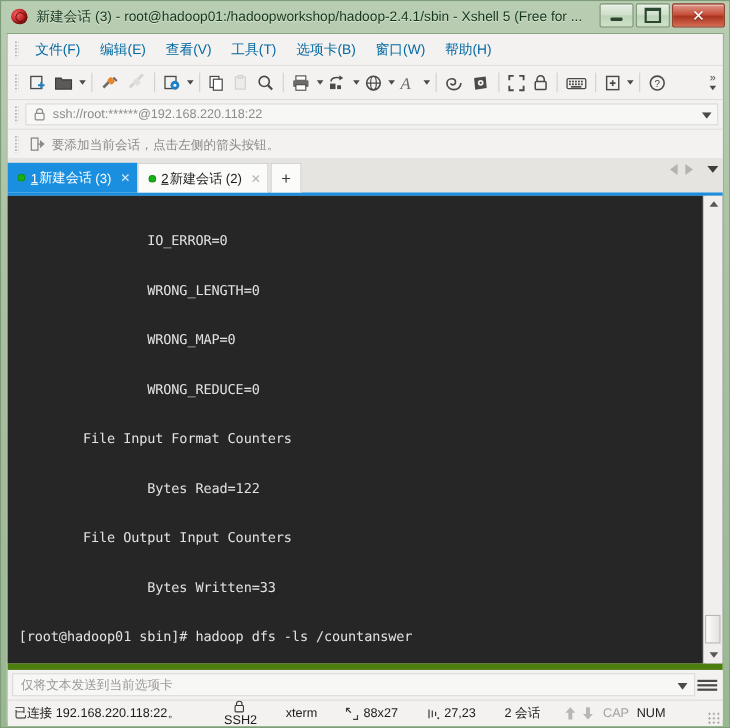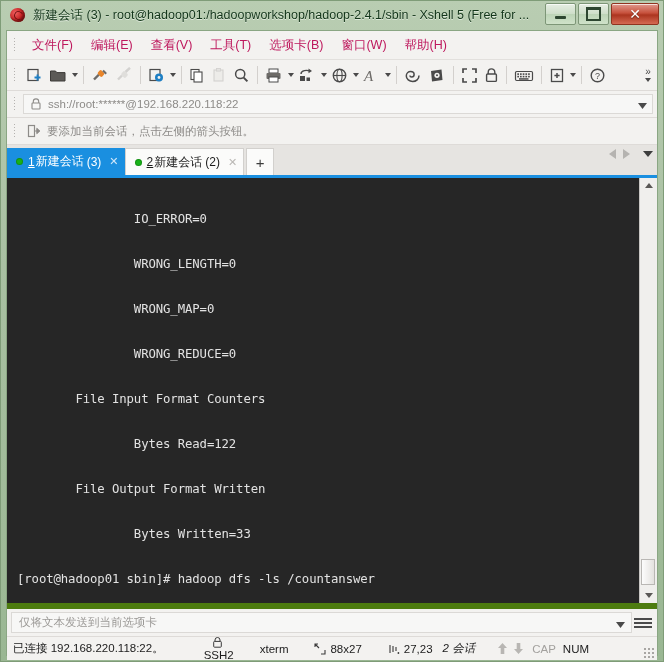--- a/index.html
+++ b/index.html
@@ -68,21 +68,21 @@
   #menubar{
     height:28px;background:#f3f2f0;display:flex;align-items:center;
     border-bottom:1px solid #e2e0dd;padding-left:6px;
   }
   .grip{
     width:4px;height:16px;margin-right:6px;flex:0 0 auto;
     background-image:radial-gradient(#b4b2af 36%,transparent 38%);
     background-size:3px 3px;
   }
   .menu-item{
-    font-size:12.5px;color:#be185d;padding:4px 9px;white-space:nowrap;cursor:default;
+    font-size:12.5px;color:#0369a1;padding:4px 9px;white-space:nowrap;cursor:default;
   }
   
   #toolbar{
     height:30px;background:#f3f2f0;display:flex;align-items:center;
     border-bottom:1px solid #dedbd8;padding-left:6px;position:relative;
   }
   .tb{
     display:flex;align-items:center;justify-content:center;
     height:24px;padding:0 2px;margin:0 1px;border-radius:2px;flex:0 0 auto;
   }
@@ -448,21 +448,21 @@
     </div>
 
     <div id="term-wrap">
       <div id="term">
         <div class="tline">                IO_ERROR=0</div>
         <div class="tline">                WRONG_LENGTH=0</div>
         <div class="tline">                WRONG_MAP=0</div>
         <div class="tline">                WRONG_REDUCE=0</div>
         <div class="tline">        File Input Format Counters</div>
         <div class="tline">                Bytes Read=122</div>
-        <div class="tline">        File Output Format Written</div>
+        <div class="tline">        File Output Input Counters</div>
         <div class="tline">                Bytes Written=33</div>
         <div class="tline">[root@hadoop01 sbin]# hadoop dfs -ls /countanswer</div>
         
         
         
         
         
         
         
         
@@ -521,21 +521,21 @@
         </svg>
         <span>88x27</span>
       </span>
       <span class="st" style="margin-left:26px;">
         <svg width="12" height="12" viewBox="0 0 12 12" style="margin-right:4px;">
           <path d="M2 2v8M5 3v6M8 4v4" stroke="#3a3a3a" stroke-width="1.1"></path>
           <circle cx="10.4" cy="10" r=".9" fill="#3a3a3a"></circle>
         </svg>
         <span>27,23</span>
       </span>
-      <span class="st" style="margin-left:10px;font-style:italic;">2 会话</span>
+      <span class="st" style="margin-left:26px;">2 会话</span>
       <span class="st" style="margin-left:22px;">
         <svg width="11" height="13" viewBox="0 0 11 13">
             <path d="M5.5 1 10 6H7.3v6H3.7V6H1z" fill="#b8b6b3"></path>
           </svg>
         <svg width="11" height="13" viewBox="0 0 11 13" style="margin-left:5px;">
             <path d="M5.5 12 1 7h2.7V1h3.6v6H10z" fill="#b8b6b3"></path>
           </svg>
       </span>
       <span class="st gray" style="margin-left:8px;">CAP</span>
       <span class="st" style="margin-left:7px;">NUM</span>

